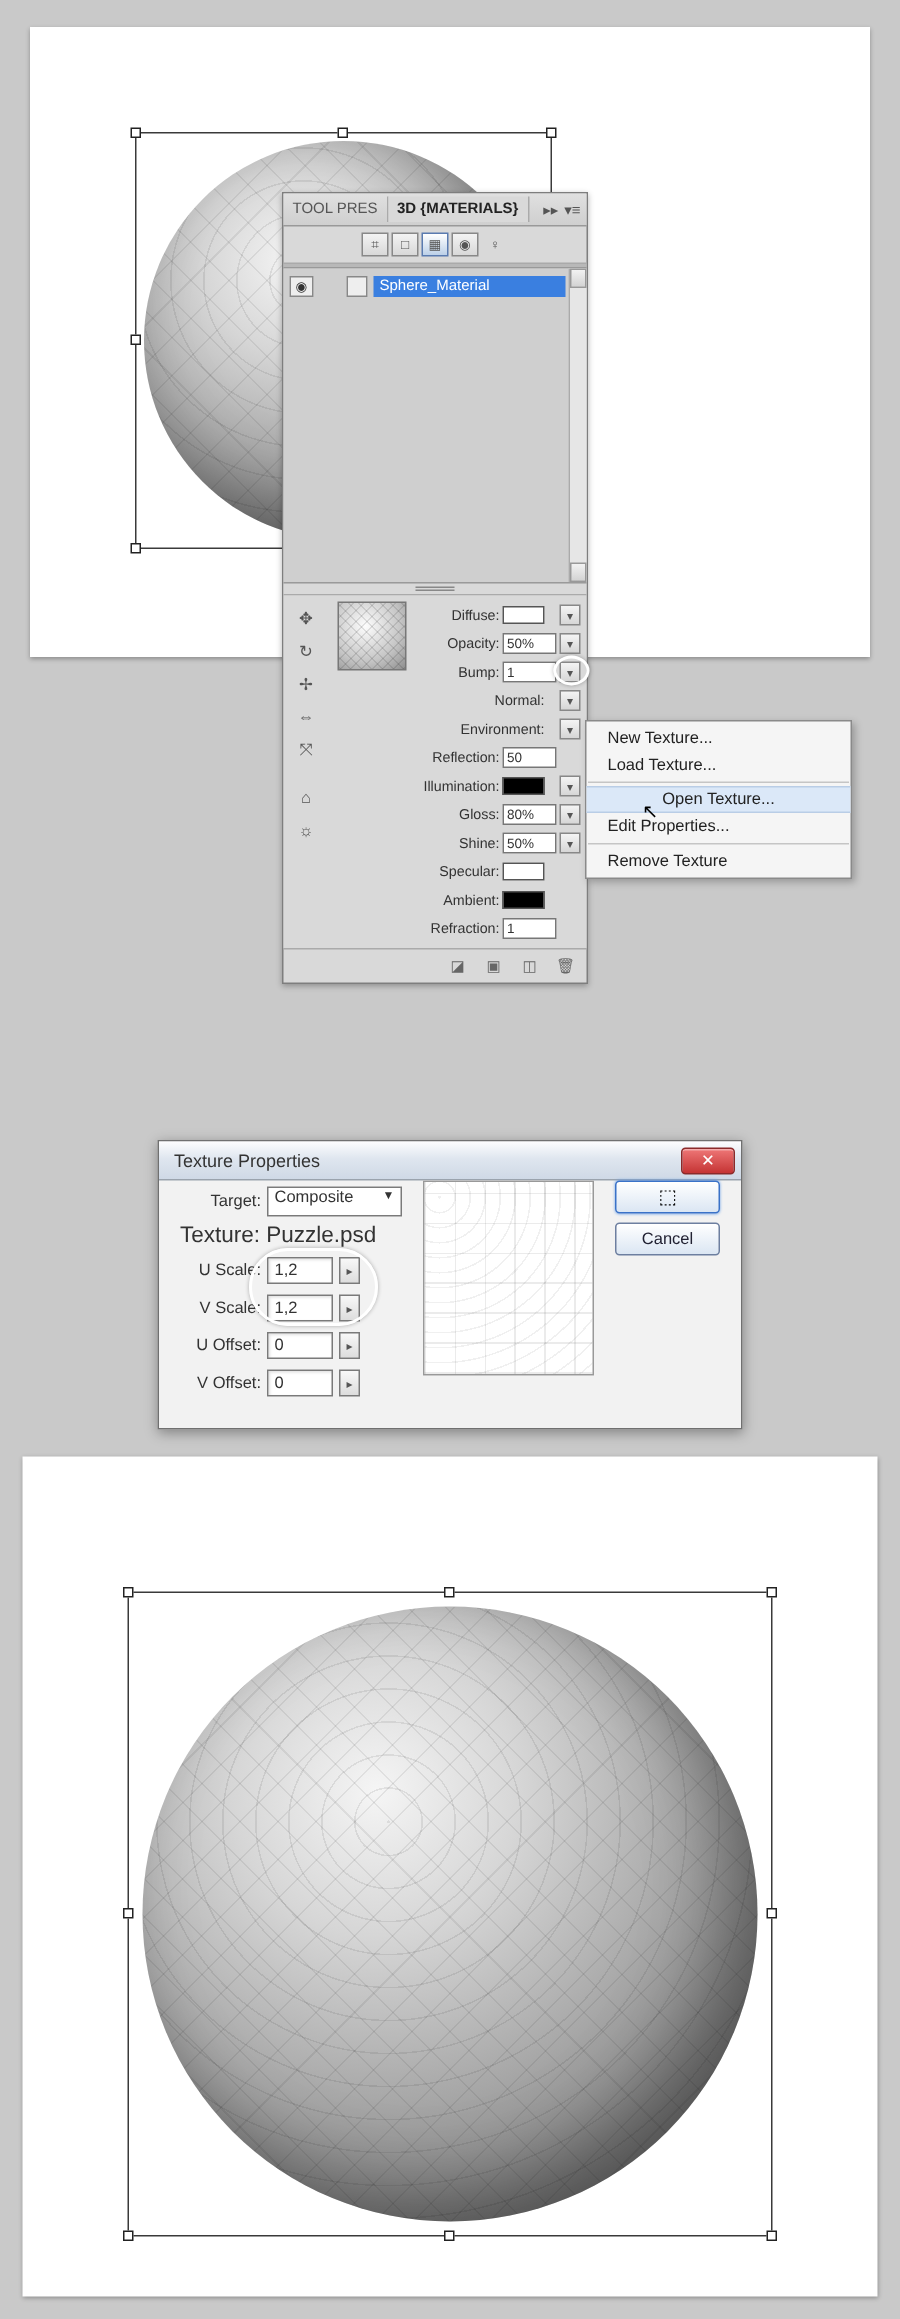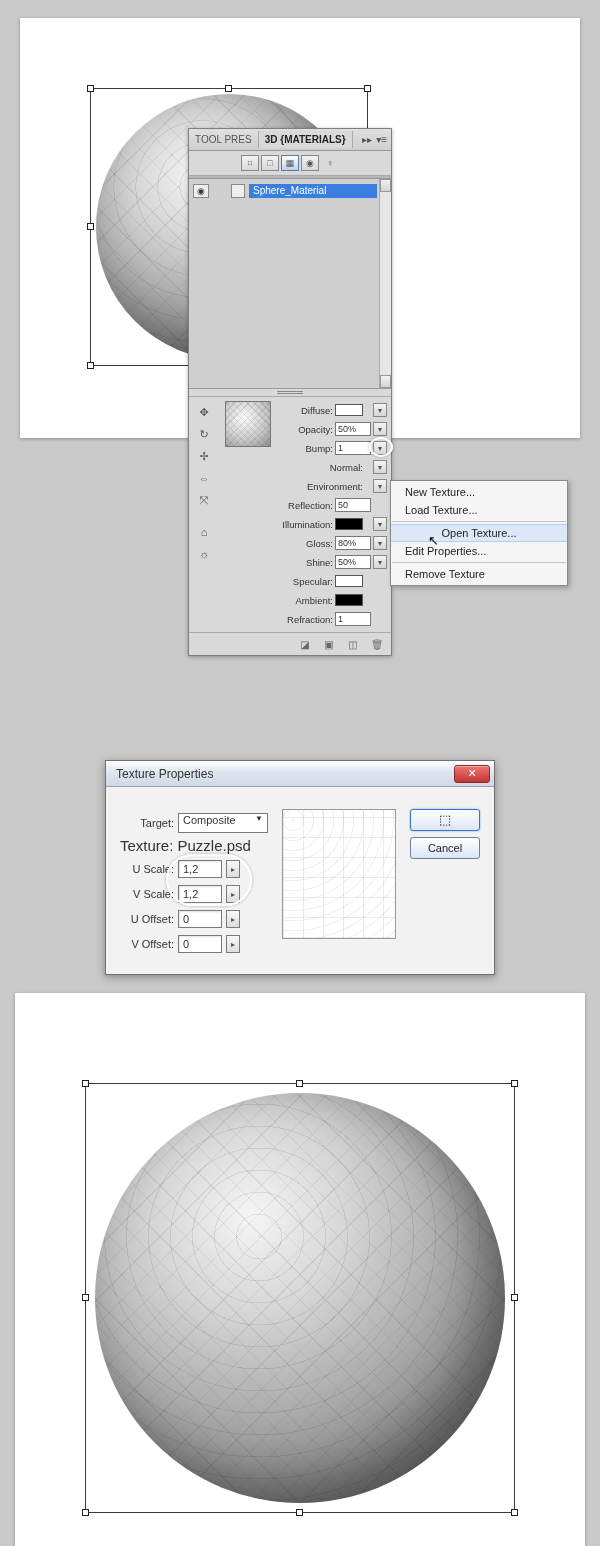--- a/index.html
+++ b/index.html
@@ -187,21 +187,21 @@
     border-bottom:1px solid #9aa3ad;
     font-size:12px;color:#333;
   }
   .close-btn{
     width:36px;height:18px;border-radius:3px;
     background:linear-gradient(#e77,#c53434);
     border:1px solid #8b2a2a;
     color:#fff;display:flex;align-items:center;justify-content:center;font-size:11px;
     box-shadow:inset 0 1px 0 rgba(255,255,255,.4);
   }
-  .dlg-body{padding:22px 14px 16px;display:flex;gap:14px;position:relative;}
+  .dlg-body{padding:0 14px 16px;display:flex;gap:14px;position:relative;}
   .form-col{width:166px;}
   .frow{display:flex;align-items:center;margin:3px 0;height:22px;gap:4px;}
   .flab{width:54px;text-align:right;font-size:11px;}
   .fin{
     height:18px;width:44px;border:1px solid #7a7a7a;background:#fff;
     font-size:11px;padding:0 4px;display:flex;align-items:center;
     box-shadow:inset 1px 1px 2px rgba(0,0,0,.12);
   }
   .step-btn{width:14px;height:18px;border:1px solid #7a7a7a;background:linear-gradient(#f8f8f8,#ddd);display:flex;align-items:center;justify-content:center;font-size:8px;color:#555;}
   .select{

